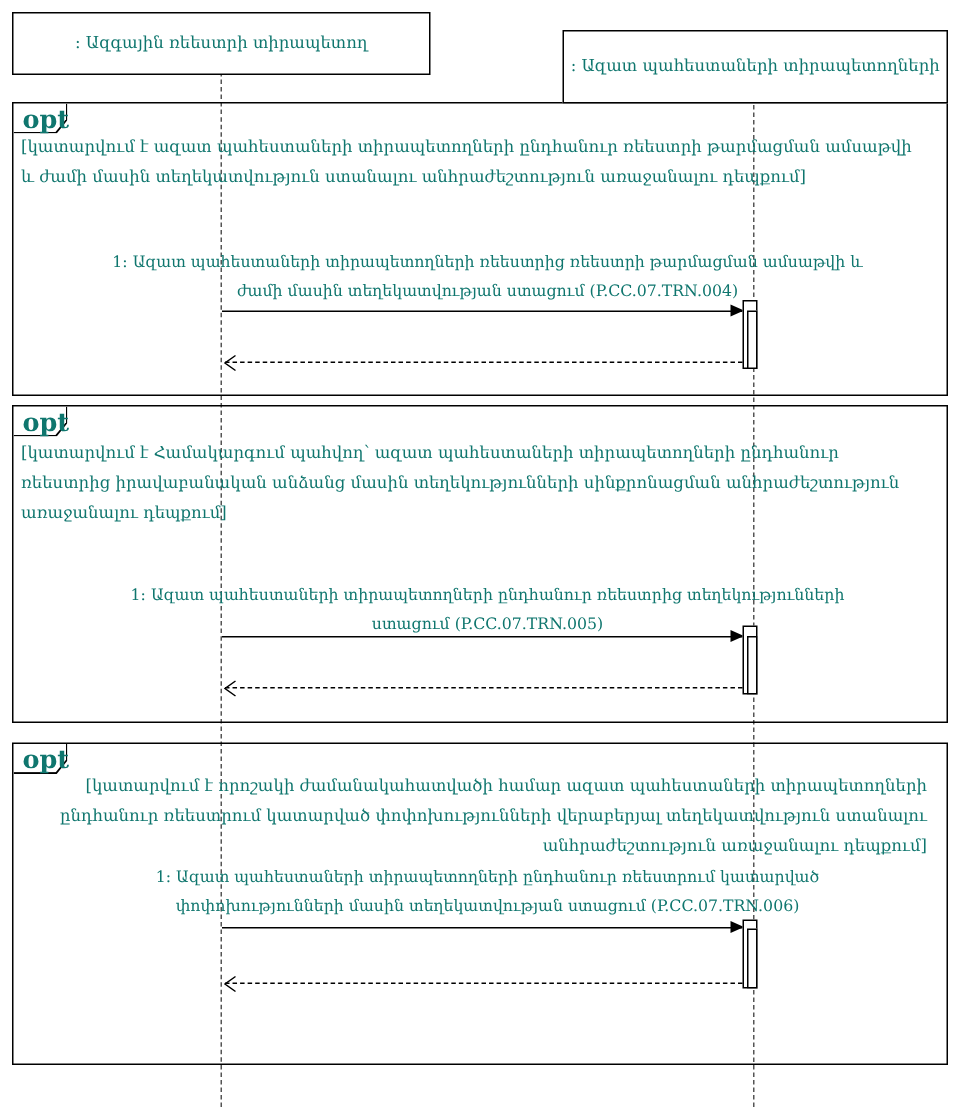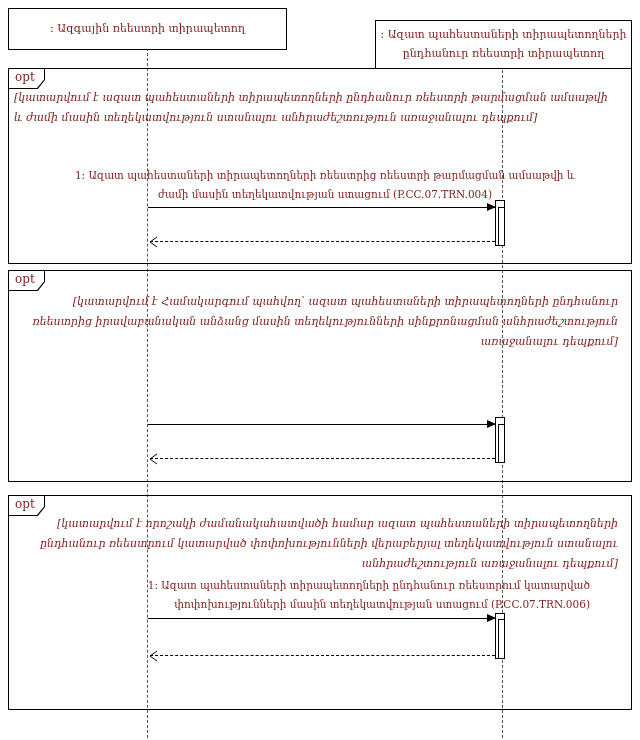--- a/index.html
+++ b/index.html
@@ -1,33 +1,33 @@
 <!DOCTYPE html>
 <html><head>
 <meta charset="utf-8">
 <style>
   html,body { margin:0; padding:0; background:#ffffff; }
   .canvas {
     position:relative; width:640px; height:740px; background:#ffffff;
-    font-family:"DejaVu Serif","DejaVu Sans",serif; color:#7f1d1d; overflow:hidden;
+    font-family:"DejaVu Serif","DejaVu Sans",serif; color:#0f766e; overflow:hidden;
   }
   .actor-box {
     position:absolute; border:1px solid #000; background:#fff;
     display:flex; flex-direction:column; align-items:center; justify-content:center;
     text-align:center; font-size:11px; line-height:1.7; z-index:3;
   }
   .lifeline { position:absolute; width:0; border-left:1px dashed #555; z-index:0; }
   .frame { position:absolute; border:1px solid #000; background:transparent; z-index:1; }
   .opt-tab { position:absolute; width:36px; height:20px; z-index:2; }
   .opt-tab .tab-bg { position:absolute; left:0; top:0; width:36px; height:20px; background:#000;
     clip-path:polygon(0 0,100% 0,100% 55%,80% 100%,0 100%); }
   .opt-tab .tab-fg { position:absolute; left:0; top:0; width:35px; height:19px; background:#fff;
     clip-path:polygon(0 0,100% 0,100% 55%,80% 100%,0 100%); }
-  .opt-tab .tab-label { position:absolute; left:6px; top:1px; font-size:12px; z-index:2; }
-  .guard { position:absolute; left:14px; width:604px; font-size:11px; line-height:20px; z-index:2;font-style:italic; }
+  .opt-tab .tab-label { position:absolute; left:6px; top:1px; font-size:17px; z-index:2;font-weight:bold; }
+  .guard { position:absolute; left:14px; width:604px; font-size:11px; line-height:20px; z-index:2; }
   .message { position:absolute; left:60px; width:530px; font-size:10.5px; line-height:19px;
     text-align:center; z-index:2; }
   .call-arrow { position:absolute; left:148px; width:347px; height:0; border-top:1px solid #000; z-index:2; }
   .call-arrow .head {
     position:absolute; right:-1px; top:-5px; width:0; height:0;
     border-left:9px solid #000; border-top:4px solid transparent; border-bottom:4px solid transparent;
   }
   .activation { position:absolute; left:495px; width:8px; border:1px solid #000; background:#fff; z-index:2; }
   .activation-inner { position:absolute; left:498px; width:5px; border:1px solid #000; background:#fff; z-index:3; }
   .return-arrow { position:absolute; left:150px; width:345px; height:0; border-top:1px dashed #000; z-index:2; }
@@ -39,21 +39,20 @@
 <div class="canvas">
 
   <div class="lifeline" style="left:147px; top:48px; height:690px;"></div>
   <div class="lifeline" style="left:502px; top:55px; height:683px;"></div>
 
   <div class="actor-box" style="left:8px; top:8px; width:277px; height:40px;">
     <span>: Ազգային ռեեստրի տիրապետող</span>
   </div>
   <div class="actor-box" style="left:375px; top:20px; width:255px; height:47px;">
     <span>: Ազատ պահեստաների տիրապետողների</span>
-    <span>ընդհանուր ռեեստրի տիրապետող</span>
   </div>
 
   <div class="frame" style="left:8px; top:68px; width:622px; height:194px;"></div>
   <div class="opt-tab" style="left:9px; top:69px;">
     <div class="tab-bg"></div>
     <div class="tab-fg"></div>
     <span class="tab-label">opt</span>
   </div>
   <div class="guard" style="top:88px;">[կատարվում է ազատ պահեստաների տիրապետողների ընդհանուր ռեեստրի թարմացման ամսաթվի և ժամի մասին տեղեկատվություն ստանալու անհրաժեշտություն առաջանալու դեպքում]</div>
   <div class="message" style="top:166px;">1: Ազատ պահեստաների տիրապետողների ռեեստրից ռեեստրի թարմացման ամսաթվի և ժամի մասին տեղեկատվության ստացում (P.CC.07.TRN.004)</div>
@@ -67,40 +66,41 @@
       <path d="M8 1 L1 6 L8 11" stroke="#000" stroke-width="1" fill="none"></path>
     </svg>
   </div>
 
   <div class="frame" style="left:8px; top:270px; width:622px; height:210px;"></div>
   <div class="opt-tab" style="left:9px; top:271px;">
     <div class="tab-bg"></div>
     <div class="tab-fg"></div>
     <span class="tab-label">opt</span>
   </div>
-  <div class="guard" style="top:292px;text-align:right;">[կատարվում է Համակարգում պահվող՝ ազատ պահեստաների տիրապետողների ընդհանուր ռեեստրից իրավաբանական անձանց մասին տեղեկությունների սինքրոնացման անհրաժեշտություն առաջանալու դեպքում]</div>
+  <div class="guard" style="top:292px;">[կատարվում է Համակարգում պահվող՝ ազատ պահեստաների տիրապետողների ընդհանուր ռեեստրից իրավաբանական անձանց մասին տեղեկությունների սինքրոնացման անհրաժեշտություն առաջանալու դեպքում]</div>
+  <div class="message" style="top:388px;">1: Ազատ պահեստաների տիրապետողների ընդհանուր ռեեստրից տեղեկությունների ստացում (P.CC.07.TRN.005)</div>
   <div class="call-arrow" style="top:424px;">
     <span class="head"></span>
   </div>
   <div class="activation" style="top:417px; height:44px;"></div>
   <div class="activation-inner" style="top:424px; height:37px;"></div>
   <div class="return-arrow" style="top:458px;">
     <svg width="9" height="12">
       <path d="M8 1 L1 6 L8 11" stroke="#000" stroke-width="1" fill="none"></path>
     </svg>
   </div>
 
   <div class="frame" style="left:8px; top:495px; width:622px; height:213px;"></div>
   <div class="opt-tab" style="left:9px; top:496px;">
     <div class="tab-bg"></div>
     <div class="tab-fg"></div>
     <span class="tab-label">opt</span>
   </div>
   <div class="guard" style="top:514px;text-align:right;">[կատարվում է որոշակի ժամանակահատվածի համար ազատ պահեստաների տիրապետողների ընդհանուր ռեեստրում կատարված փոփոխությունների վերաբերյալ տեղեկատվություն ստանալու անհրաժեշտություն առաջանալու դեպքում]</div>
-  <div class="message" style="top:576px;text-align:right;">1: Ազատ պահեստաների տիրապետողների ընդհանուր ռեեստրում կատարված փոփոխությունների մասին տեղեկատվության ստացում (P.CC.07.TRN.006)</div>
+  <div class="message" style="top:576px;">1: Ազատ պահեստաների տիրապետողների ընդհանուր ռեեստրում կատարված փոփոխությունների մասին տեղեկատվության ստացում (P.CC.07.TRN.006)</div>
   <div class="call-arrow" style="top:618px;">
     <span class="head"></span>
   </div>
   <div class="activation" style="top:613px; height:44px;"></div>
   <div class="activation-inner" style="top:619px; height:38px;"></div>
   <div class="return-arrow" style="top:655px;">
     <svg width="9" height="12">
       <path d="M8 1 L1 6 L8 11" stroke="#000" stroke-width="1" fill="none"></path>
     </svg>
   </div>

